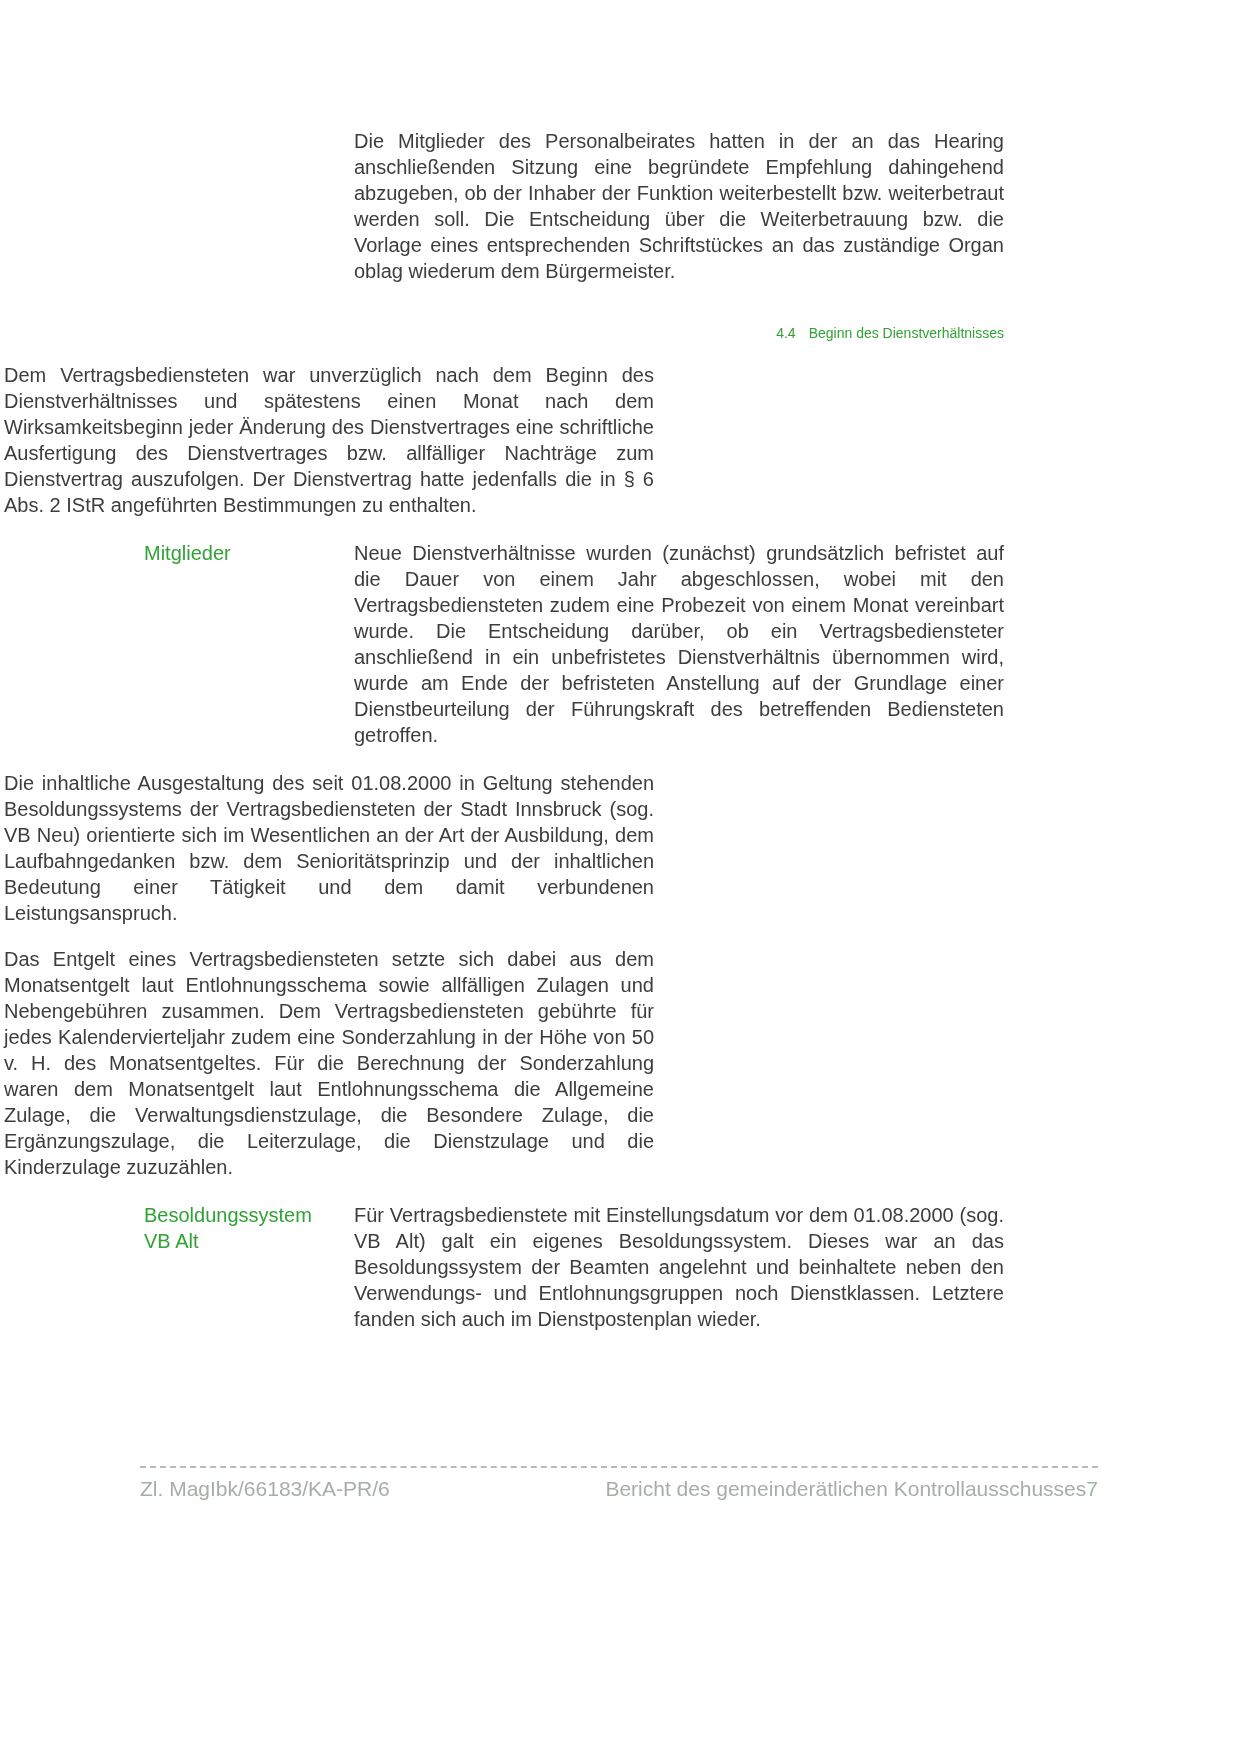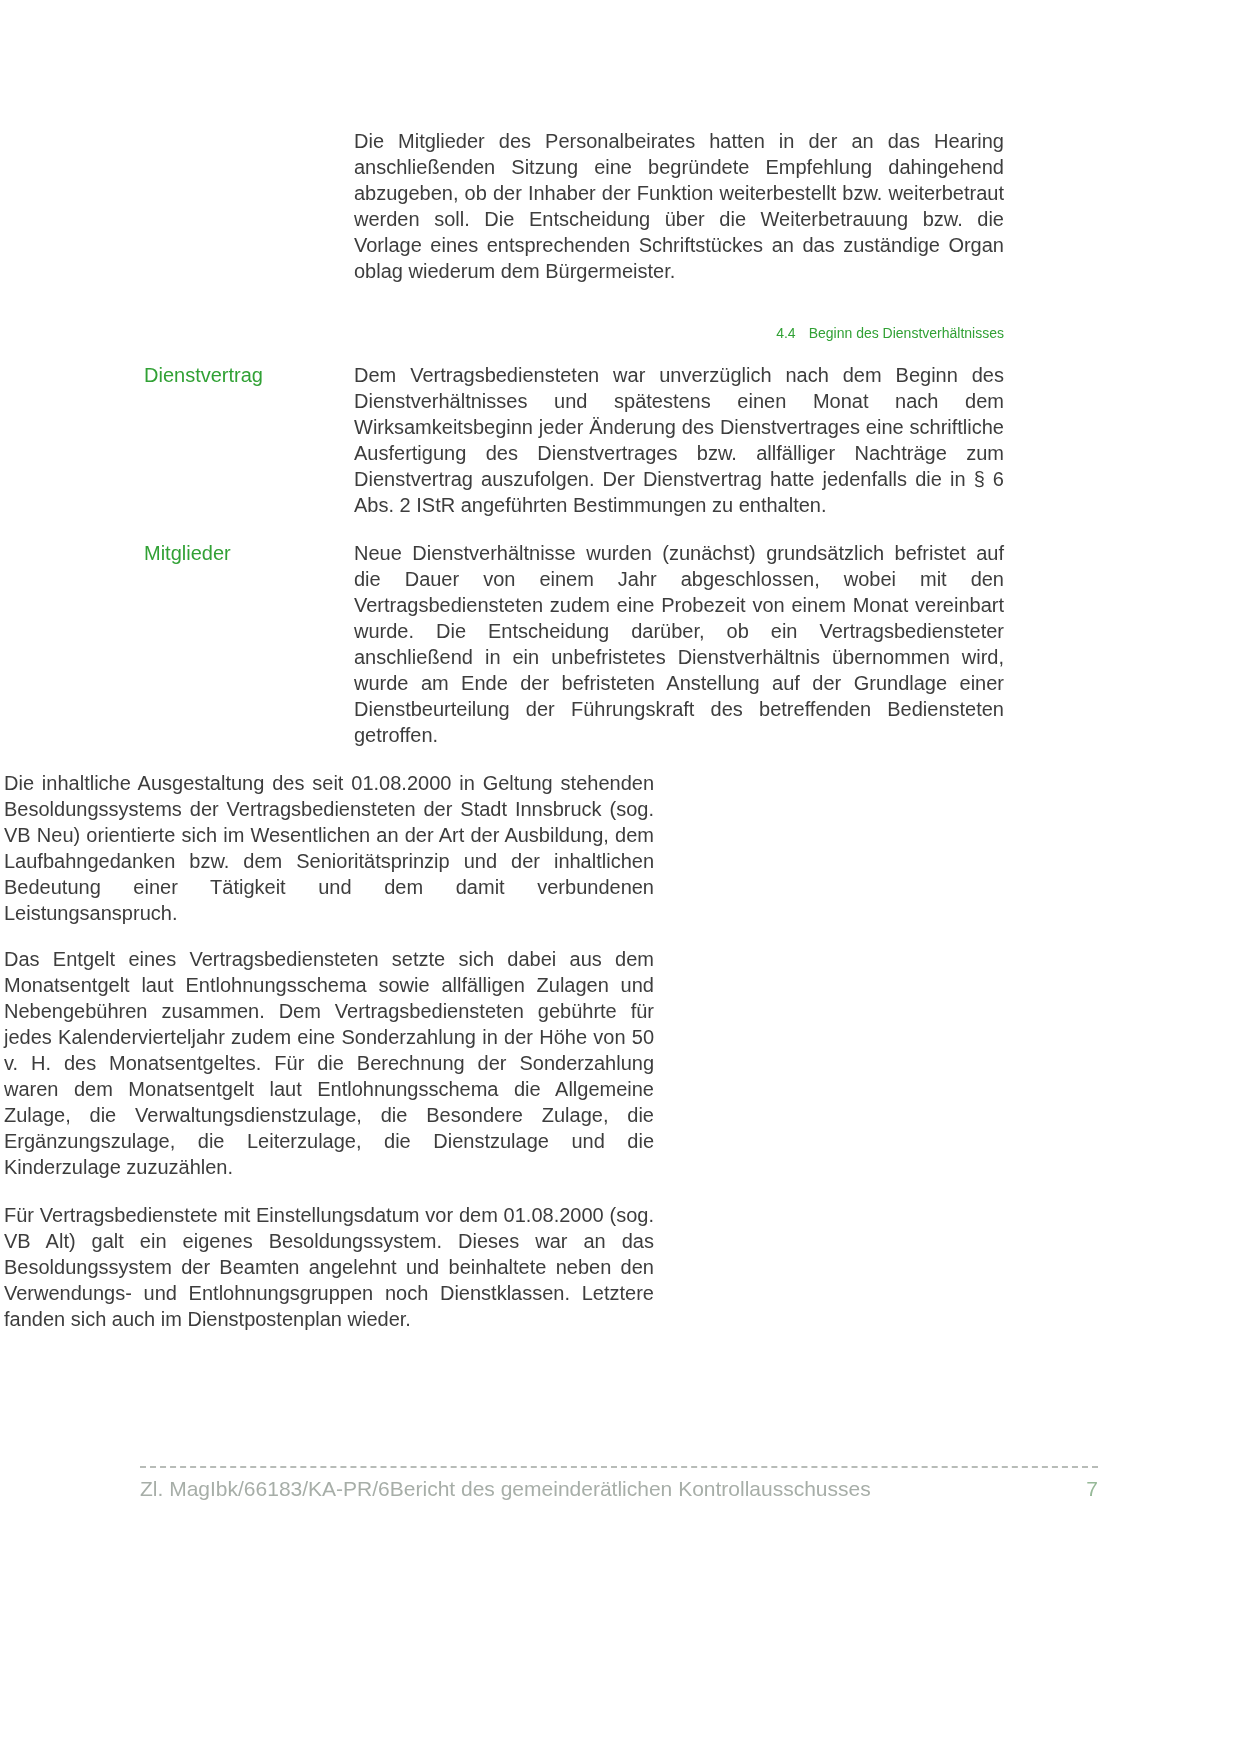--- a/index.html
+++ b/index.html
@@ -68,21 +68,21 @@
     box-sizing:border-box;
   }
   .footer-row{
     display:flex;
     align-items:baseline;
     font-size:21px;
     line-height:24px;
     color:var(--footer-gray);
   }
   .footer-ref{flex:none;}
-  .footer-title{flex:1;text-align:left;}
+  .footer-title{flex:1;text-align:right;}
   .footer-page{flex:none;color:var(--footer-page);}
 </style>
 </head>
 <body>
 
 <div class="page">
   <div class="content">
 
     <div class="row intro-row">
       <div class="label-col"></div>
@@ -94,23 +94,20 @@
     <div class="row heading-row">
       <div class="label-col"></div>
       <div class="text-col">
         <h2 class="heading">
           <span class="num">4.4</span><span>Beginn des Dienstverhältnisses</span>
         </h2>
       </div>
     </div>
 
     <div class="row entry-row">
-      <div class="label-col">
-        <div class="margin-label">Dienstvertrag</div>
-      </div>
       <div class="text-col">
         <p class="para">Dem Vertragsbediensteten war unverzüglich nach dem Beginn des Dienstverhältnisses und spätestens einen Monat nach dem Wirksamkeitsbeginn jeder Änderung des Dienstvertrages eine schriftliche Ausfertigung des Dienstvertrages bzw. allfälliger Nachträge zum Dienstvertrag auszufolgen. Der Dienstvertrag hatte jedenfalls die in § 6 Abs. 2 IStR angeführten Bestimmungen zu enthalten.</p>
       </div>
     </div>
 
     <div class="row entry-row">
       <div class="label-col">
         <div class="margin-label">Mitglieder</div>
       </div>
       <div class="text-col">
@@ -120,20 +117,23 @@
 
 
     <div class="row entry-row">
       <div class="text-col">
         <p class="para">Die inhaltliche Ausgestaltung des seit 01.08.2000 in Geltung stehenden Besoldungssystems der Vertragsbediensteten der Stadt Innsbruck (sog. VB Neu) orientierte sich im Wesentlichen an der Art der Ausbildung, dem Laufbahngedanken bzw. dem Senioritätsprinzip und der inhaltlichen Bedeutung einer Tätigkeit und dem damit verbundenen Leistungsanspruch.</p>
         <p class="para">Das Entgelt eines Vertragsbediensteten setzte sich dabei aus dem Monatsentgelt laut Entlohnungsschema sowie allfälligen Zulagen und Nebengebühren zusammen. Dem Vertragsbediensteten gebührte für jedes Kalendervierteljahr zudem eine Sonderzahlung in der Höhe von 50 v. H. des Monatsentgeltes. Für die Berechnung der Sonderzahlung waren dem Monatsentgelt laut Entlohnungsschema die Allgemeine Zulage, die Verwaltungsdienstzulage, die Besondere Zulage, die Ergänzungszulage, die Leiterzulage, die Dienstzulage und die Kinderzulage zuzuzählen.</p>
       </div>
     </div>
 
     <div class="row entry-row">
+      <div class="label-col">
+        <div class="margin-label">Besoldungssystem VB Alt</div>
+      </div>
       <div class="text-col">
         <p class="para">Für Vertragsbedienstete mit Einstellungsdatum vor dem 01.08.2000 (sog. VB Alt) galt ein eigenes Besoldungssystem. Dieses war an das Besoldungssystem der Beamten angelehnt und beinhaltete neben den Verwendungs- und Entlohnungsgruppen noch Dienstklassen. Letztere fanden sich auch im Dienstpostenplan wieder.</p>
       </div>
     </div>
 
   </div>
 
   <div class="footer">
     <div class="footer-row">
       <span class="footer-ref">Zl. MagIbk/66183/KA-PR/6</span>

